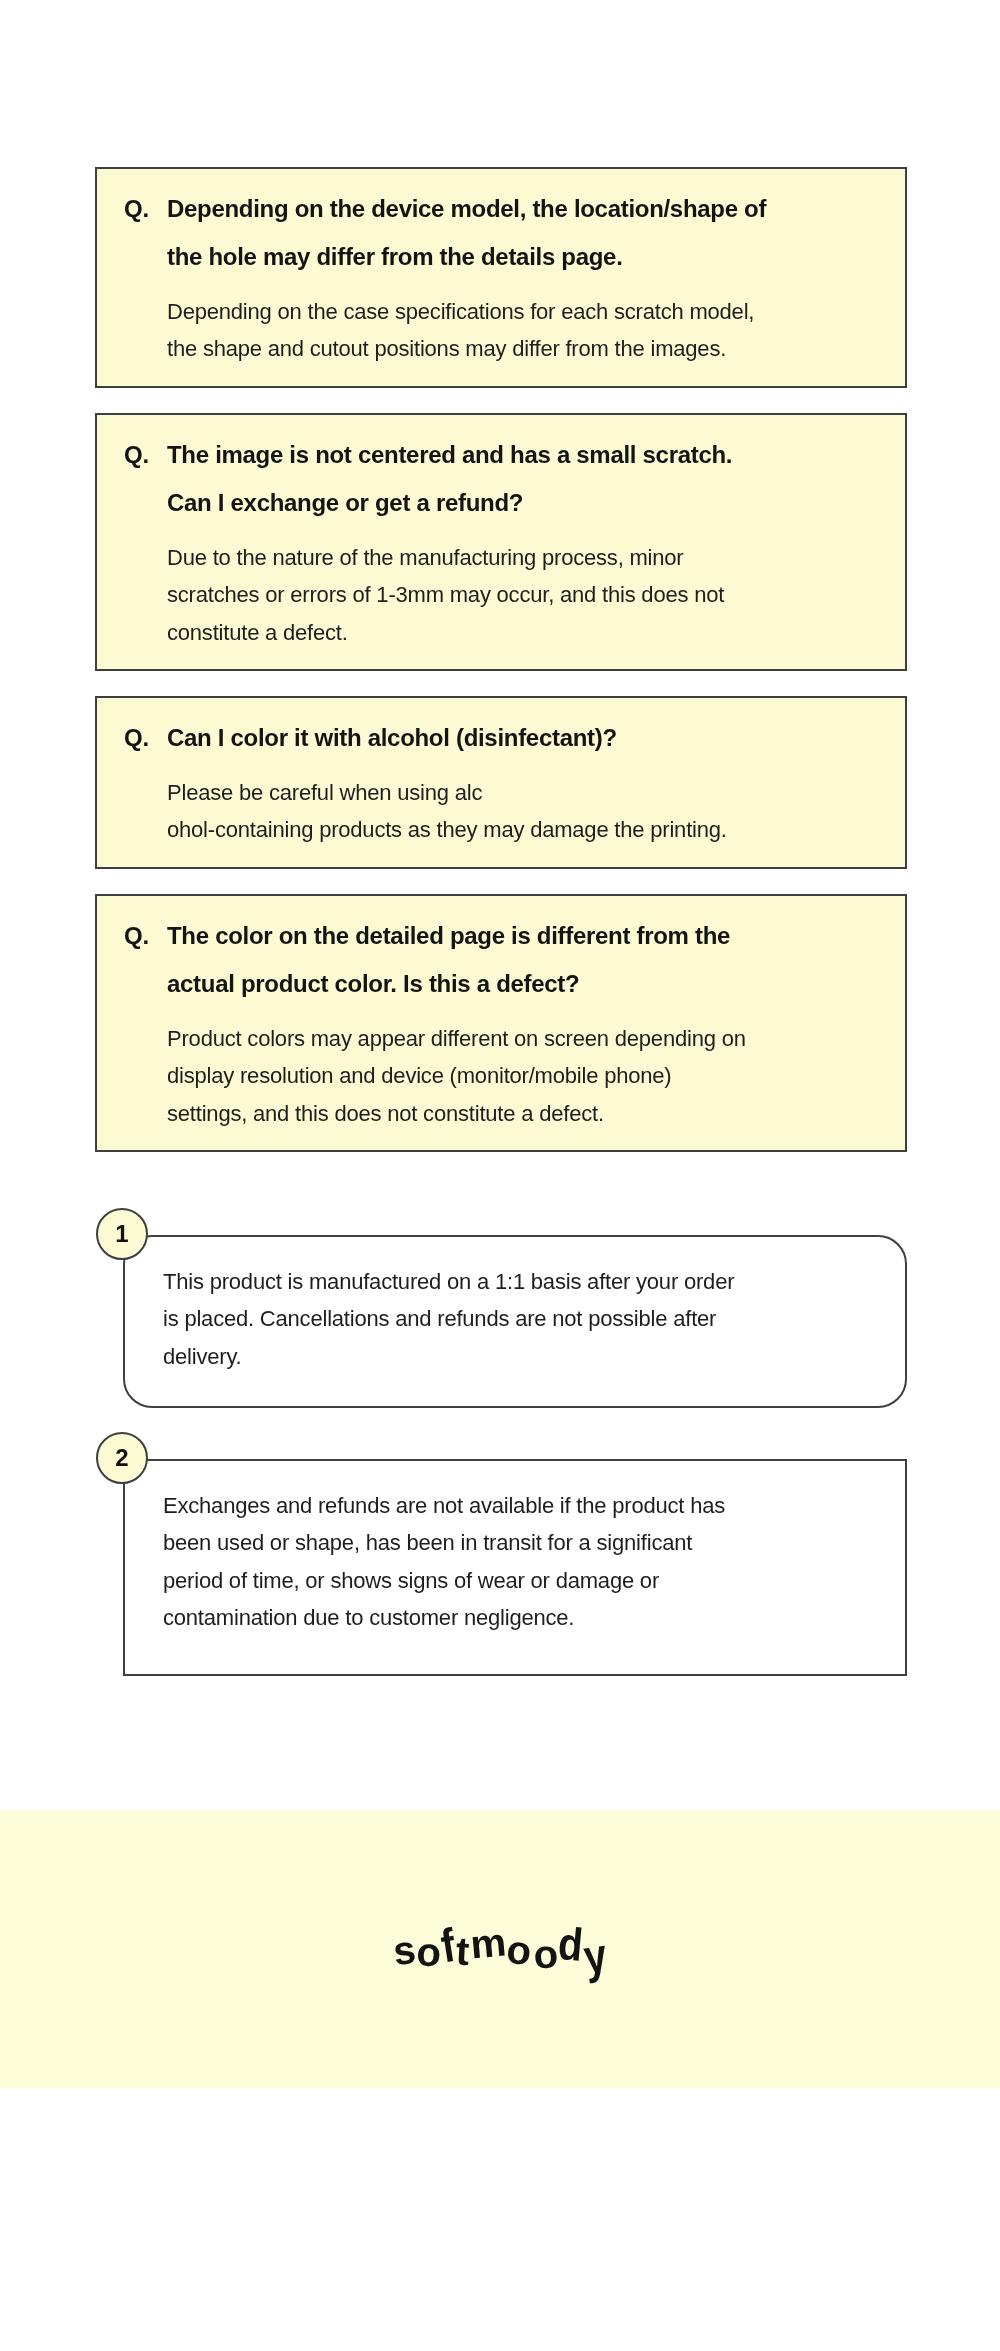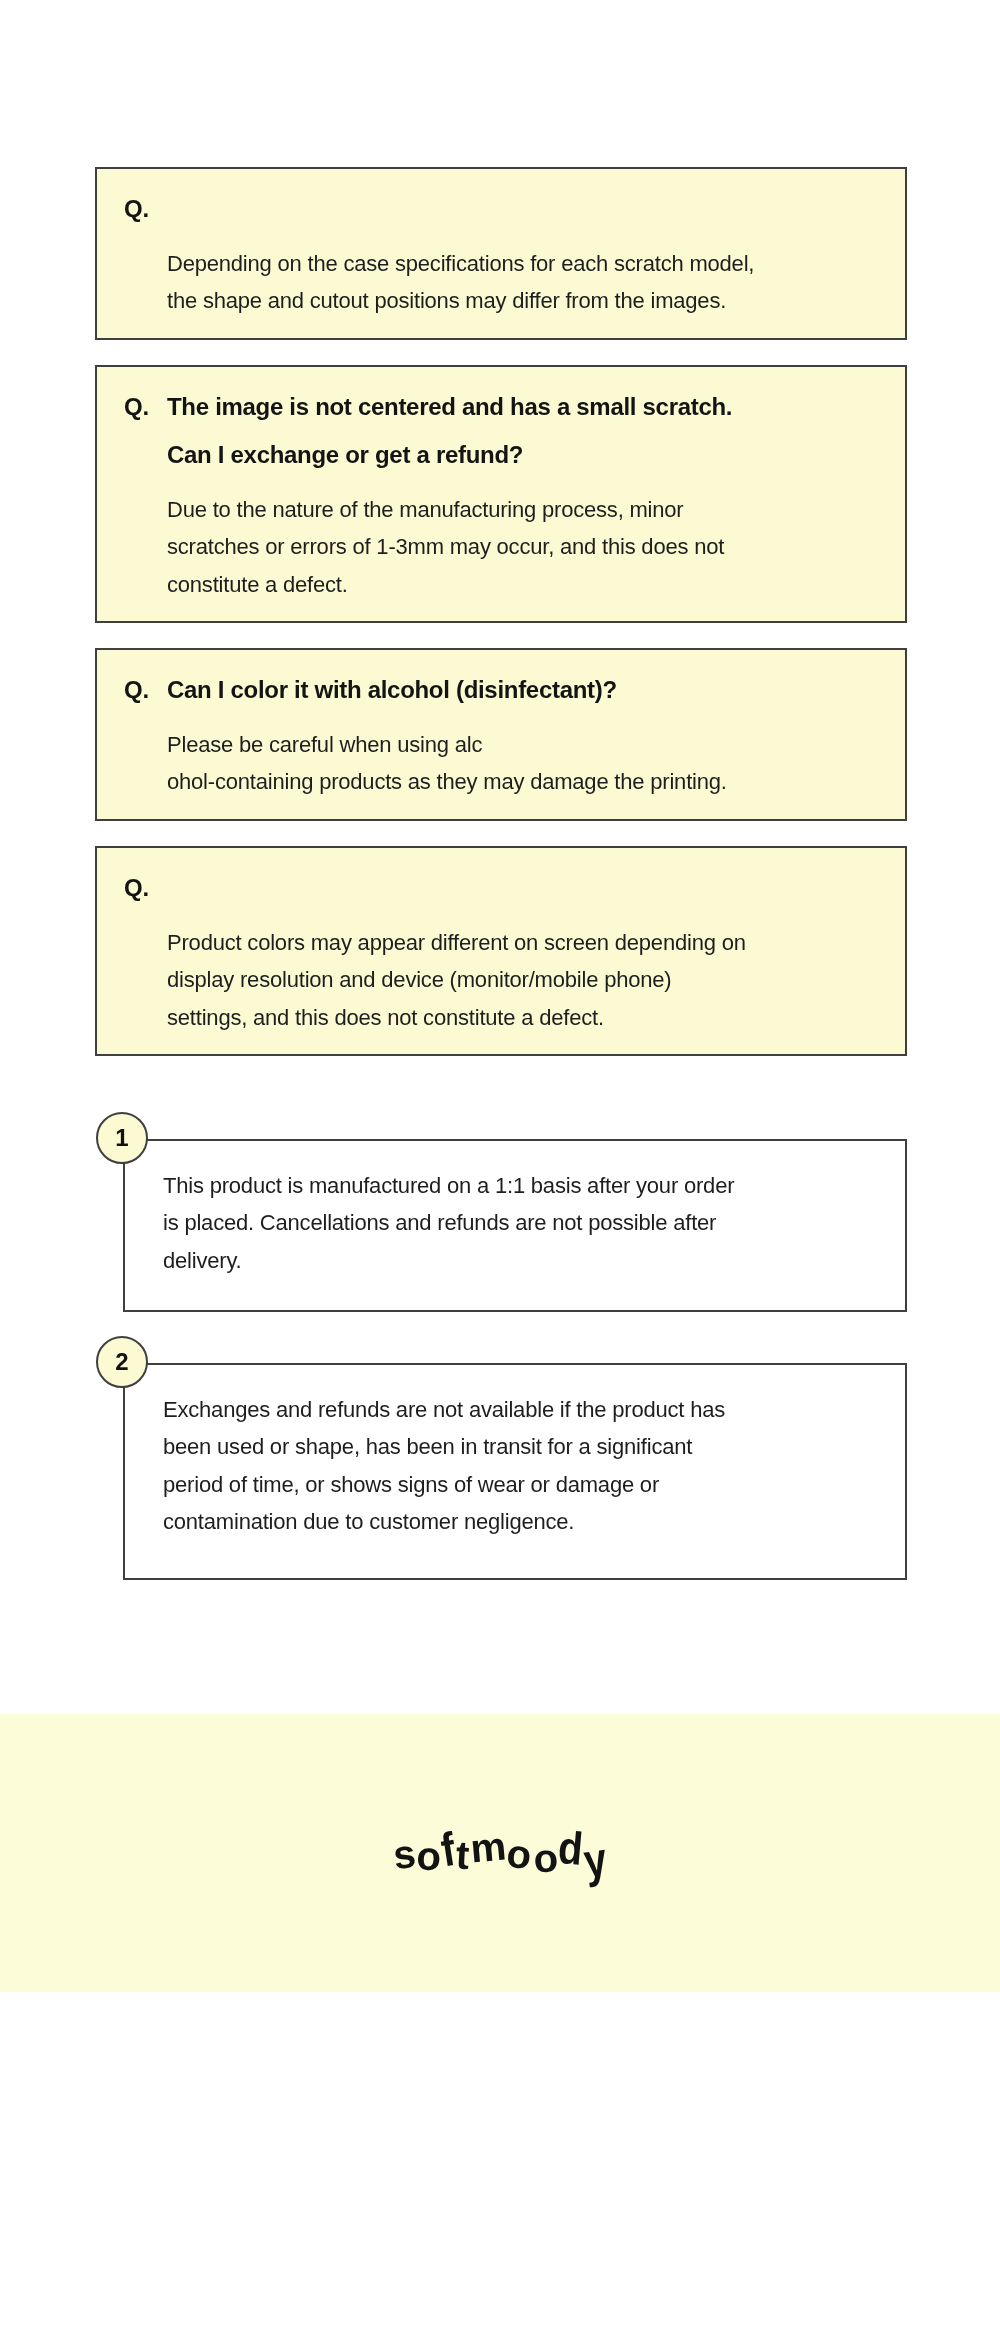--- a/index.html
+++ b/index.html
@@ -76,21 +76,21 @@
     margin-left:28px;
   }
   .num-card-wrap.first{margin-top:83px;}
   .num-card-wrap.second{margin-top:51px;}
   .num-card{
     width:784px;
     background:#FFFFFF;
     border:2px solid var(--border-dark);
     padding:26px 40px 30px 38px;
   }
-  .num-card.h1{min-height:173px;}
+  .num-card.h1{min-height:173px;border-radius:29px;}
   .num-card.h2{min-height:217px;}
   .num-text{
     font-size:22px;
     font-weight:400;
     line-height:1.7;
     letter-spacing:-0.2px;
     color:var(--text-body);
     white-space:pre-line;
     max-width:690px;
   }
@@ -141,20 +141,22 @@
 </style>
 </head>
 <body>
 
 <div class="content">
 
 
   <div class="qa-card first">
     <div class="qa-row">
       <div class="q-label">Q.</div>
+      <div class="qa-question">Depending on the device model, the location/shape of
+the hole may differ from the details page.</div>
     </div>
     <div class="qa-answer">Depending on the case specifications for each scratch model,
 the shape and cutout positions may differ from the images.</div>
   </div>
 
   <div class="qa-card">
     <div class="qa-row">
       <div class="q-label">Q.</div>
       <div class="qa-question">The image is not centered and has a small scratch.
 Can I exchange or get a refund?</div>
@@ -169,20 +171,22 @@
       <div class="q-label">Q.</div>
       <div class="qa-question">Can I color it with alcohol (disinfectant)?</div>
     </div>
     <div class="qa-answer">Please be careful when using alc
 ohol-containing products as they may damage the printing.</div>
   </div>
 
   <div class="qa-card">
     <div class="qa-row">
       <div class="q-label">Q.</div>
+      <div class="qa-question">The color on the detailed page is different from the
+actual product color. Is this a defect?</div>
     </div>
     <div class="qa-answer">Product colors may appear different on screen depending on
 display resolution and device (monitor/mobile phone)
 settings, and this does not constitute a defect.</div>
   </div>
 
 
   <div class="num-card-wrap first">
     <div class="num-badge">
       <span>1</span>

